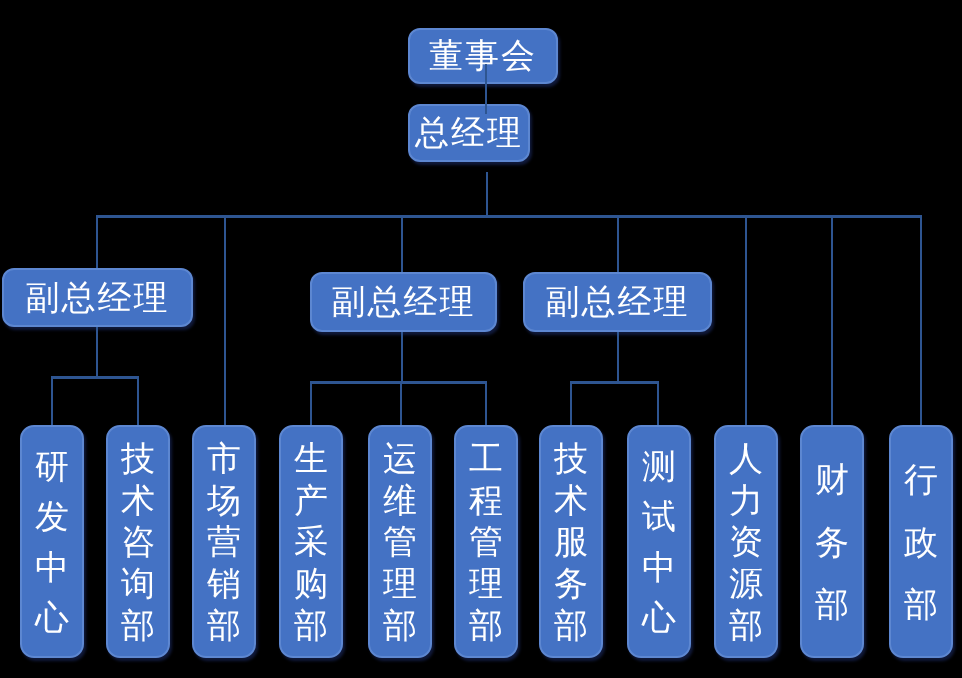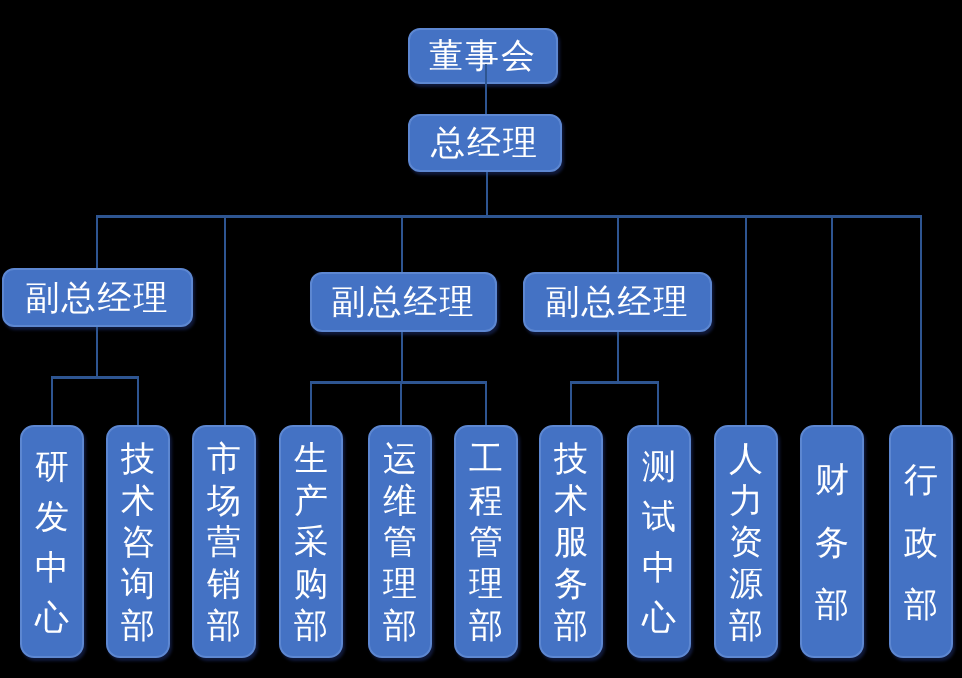--- a/index.html
+++ b/index.html
@@ -57,21 +57,21 @@
     background: #2e5591;
   }
 </style>
 </head>
 <body>
 
 <div id="canvas">
 
   <div class="node node-h" style="left:408px; top:0; width:150px; height:56px;margin-top:28px;">董事会</div>
 
-  <div class="node node-h" style="left:408px; top:114px; width:154px; height:58px;">总经理</div>
+  <div class="node node-h" style="left:408px; top:104px; width:122px; height:58px;">总经理</div>
 
   <div class="line-v" style="left:485px; top:64px; height:50px;"></div>
   <div class="line-v" style="left:486px; top:172px; height:45px;"></div>
   <div class="line-h" style="left:97px; top:215px; width:825px;"></div>
 
   <div class="line-v" style="left:96px; top:215px; height:53px;"></div>
   <div class="line-v" style="left:224px; top:215px; height:211px;"></div>
   <div class="line-v" style="left:401px; top:215px; height:57px;"></div>
   <div class="line-v" style="left:617px; top:215px; height:57px;"></div>
   <div class="line-v" style="left:745px; top:215px; height:211px;"></div>

